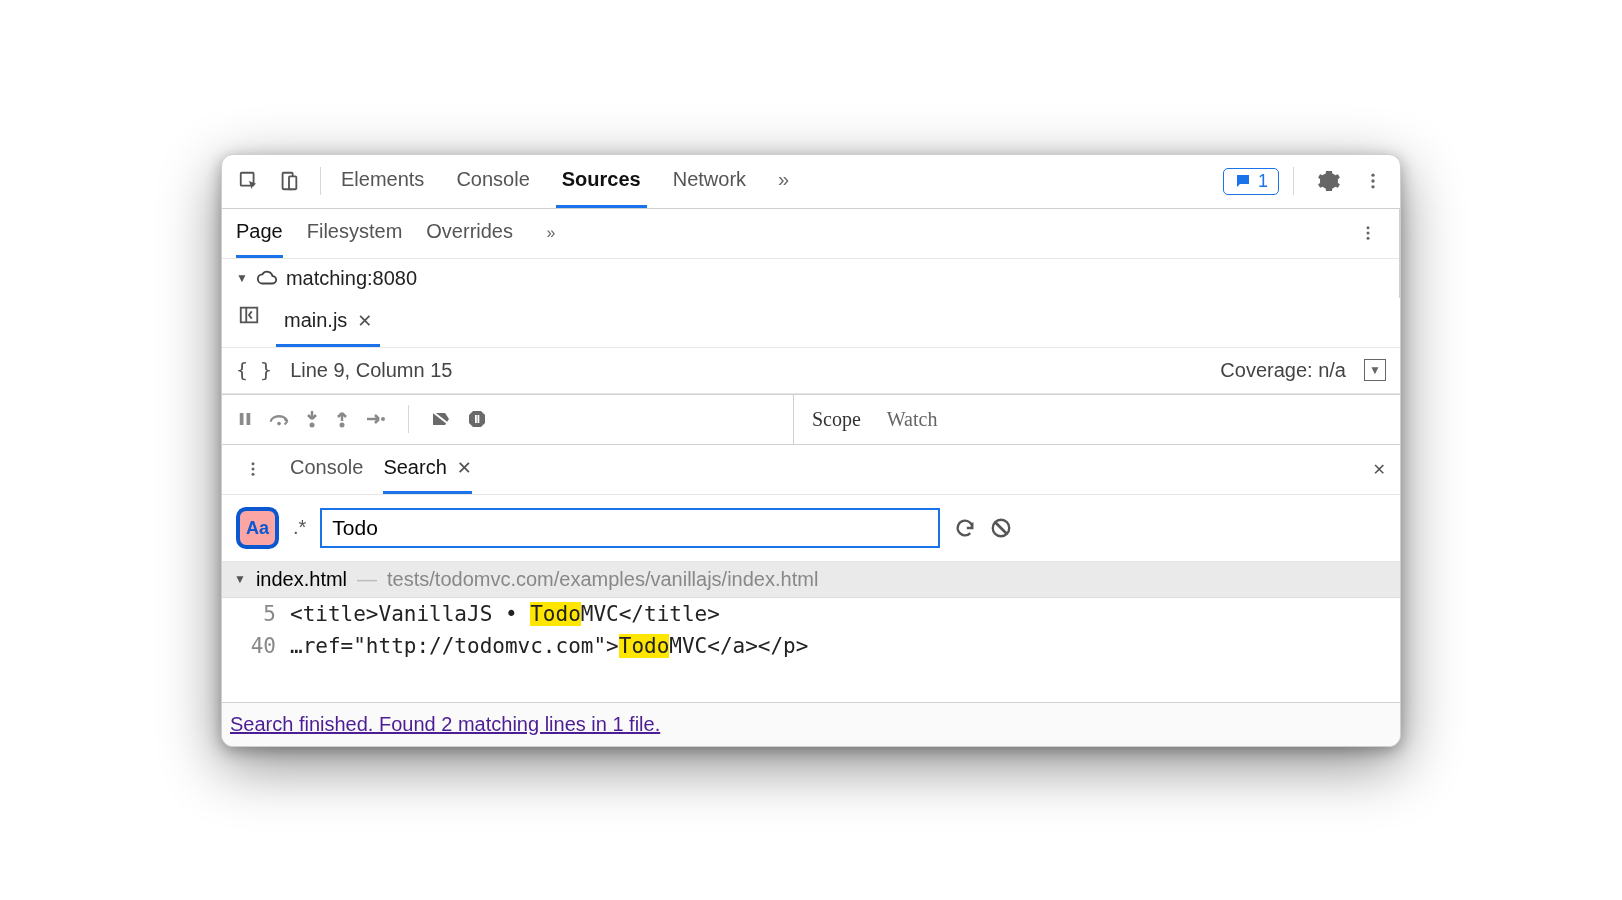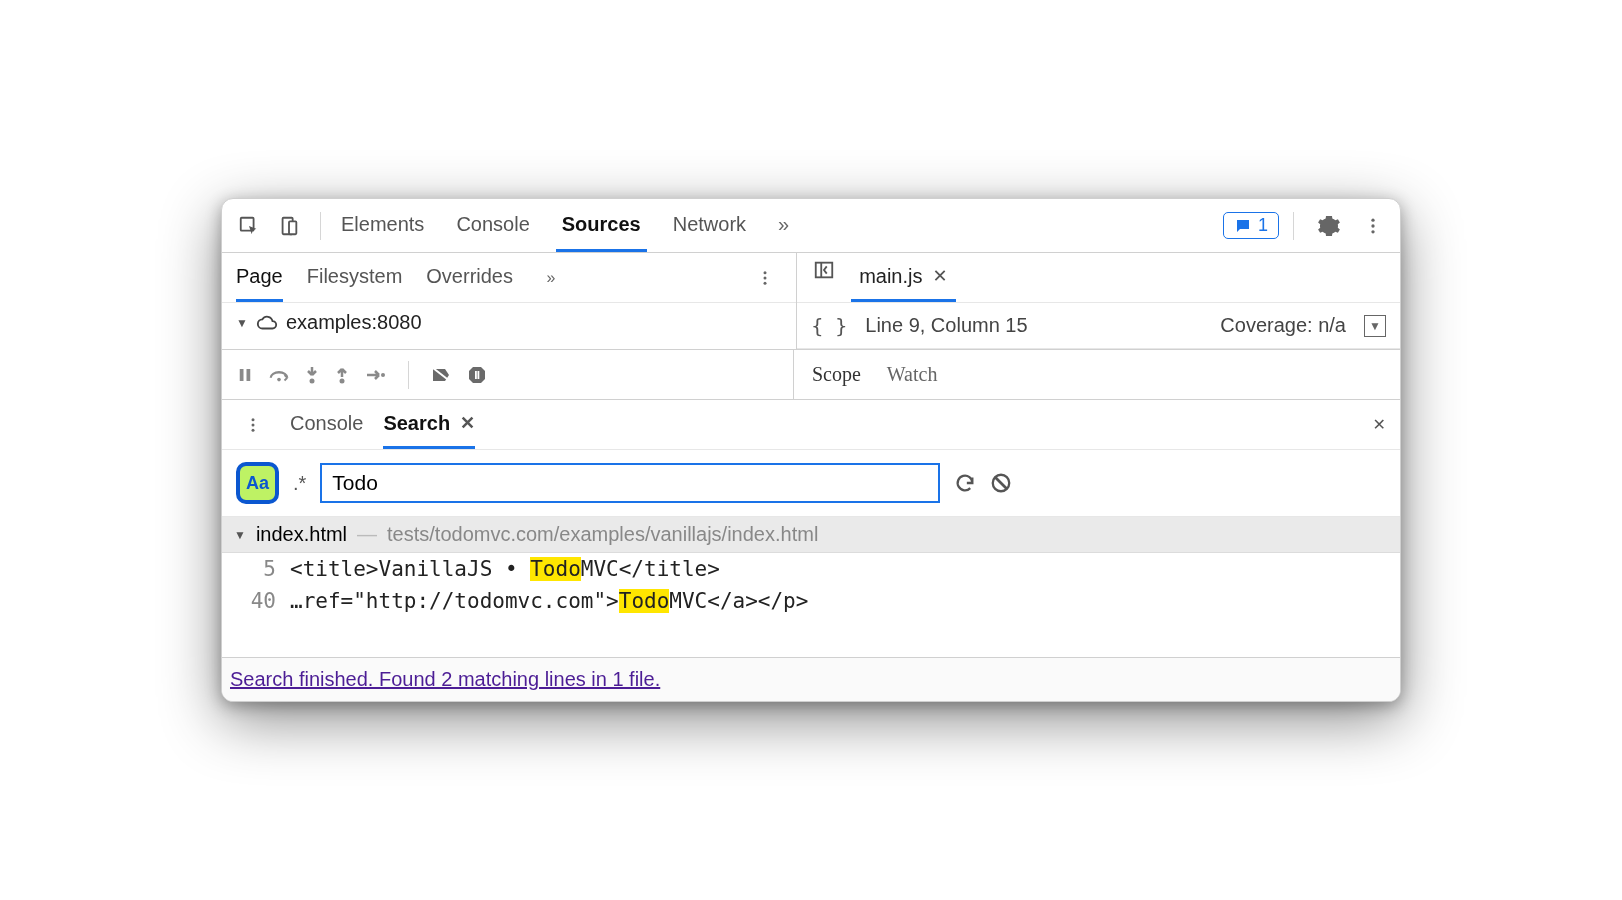--- a/index.html
+++ b/index.html
@@ -55,21 +55,21 @@
   .tab.active { color: #111; border-bottom-color: #1a73e8; font-weight: 700; }
   .spacer { flex: 1; }
   .feedback {
     display: flex; align-items: center; gap: 6px;
     border: 1.5px solid #1a73e8; border-radius: 5px;
     padding: 2px 10px; color: #1a73e8; font-size: 18px; font-weight: 500;
   }
   .gear { color: #666; margin: 0 4px; }
   .kebab { color: #666; }
 
-  .split { display: flex; border-bottom: 1px solid #d0d0d0; }
+  .split { display: flex; border-bottom: 1px solid #d0d0d0; flex-direction: column; }
   .left-pane { flex: 1; border-right: 1px solid #d0d0d0; }
   .right-pane { flex: 1.05; }
 
   .subtabs {
     display: flex; align-items: center; height: 50px; padding: 0 14px;
     gap: 24px; border-bottom: 1px solid #e7e7e7;
   }
   .subtab { font-size: 20px; color: #555; display: flex; align-items: center; height: 100%; border-bottom: 3px solid transparent; }
   .subtab.active { color: #111; border-bottom-color: #1a73e8; }
   .more { color: #666; width: 28px; text-align: center; }
@@ -102,31 +102,31 @@
   }
   .dbg-left { flex: 1; display: flex; align-items: center; gap: 14px; padding: 0 14px; border-right: 1px solid #d0d0d0; height:100%;}
   .dbg-right { flex: 1.05; display: flex; align-items: center; gap: 26px; padding: 0 18px; font-size: 20px; color: #333; height:100%;}
   .dbg-ico { color: #9a9a9a; display:flex; align-items:center;}
 
   .drawer-tabs {
     display: flex; align-items: center; height: 50px; padding: 0 14px;
     gap: 20px; border-bottom: 1px solid #e7e7e7;
   }
   .drawer-tab { font-size: 20px; color: #555; display:flex; align-items:center; height:100%; border-bottom:3px solid transparent; gap:10px;}
-  .drawer-tab.active { color: #111; border-bottom-color: #1a73e8; font-weight: bold; }
+  .drawer-tab.active { color: #111; border-bottom-color: #1a73e8; }
   .drawer-x { margin-left: auto; color: #555; }
 
   .search-row {
     display: flex; align-items: center; padding: 12px 14px; gap: 14px;
     border-bottom: 1px solid #e7e7e7;
   }
   .aa-btn {
     border: 4px solid #0b57d0; border-radius: 10px;
     padding: 8px 6px; color: #0b57d0; font-weight: 700;
-    font-size: 18px; line-height: 1; background:#bef264;
+    font-size: 18px; line-height: 1; background:#fca5a5;
   }
   .regex { color: #555; font-size: 20px; }
   .search-input {
     flex: 0 0 620px;
     height: 40px; border: 2px solid #1a73e8;
     font-size: 21px; padding: 4px 10px; outline: none;
     font-family: inherit;
   }
   .refresh, .clear { color: #555; display:flex; }
 
@@ -216,21 +216,21 @@
               <circle cx="12" cy="12" r="2"></circle>
               <circle cx="12" cy="19" r="2"></circle>
             </svg>
         </div>
       </div>
       <div class="tree-row">
         <span class="tri">▼</span>
         <svg width="22" height="22" viewBox="0 0 24 24" fill="none" stroke="#444" stroke-width="2">
           <path d="M7 18a5 5 0 010-10 6 6 0 0111 2 4 4 0 010 8H7z"></path>
         </svg>
-        <span>examples:8080</span>
+        <span>matching:8080</span>
       </div>
     </div>
 
     <div class="right-pane">
       <div class="editor-tabs">
         <div class="ico-btn">
           <svg width="22" height="22" viewBox="0 0 24 24" fill="none" stroke="#555" stroke-width="2">
             <rect x="3" y="4" width="18" height="16"></rect>
               <path d="M9 4v16"></path>
               <path d="M15 8l-3 4 3 4" fill="none"></path>

